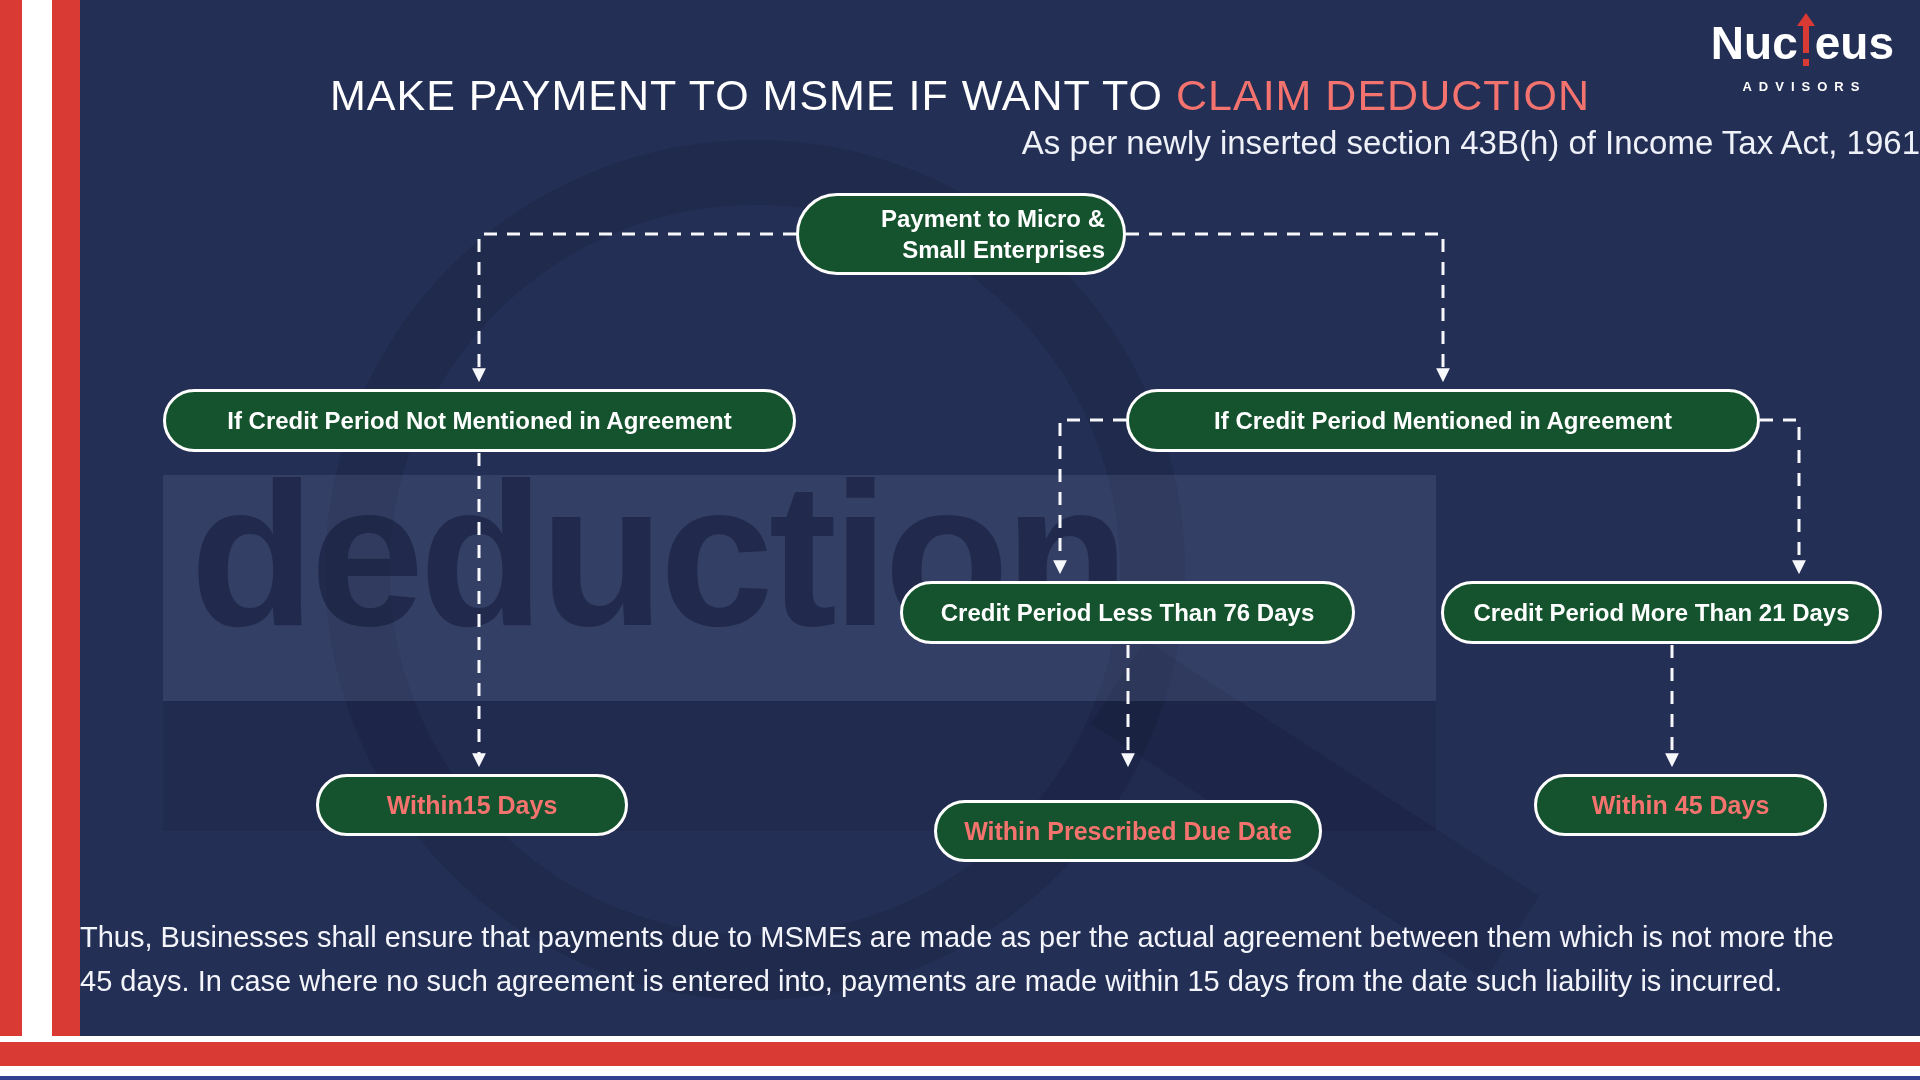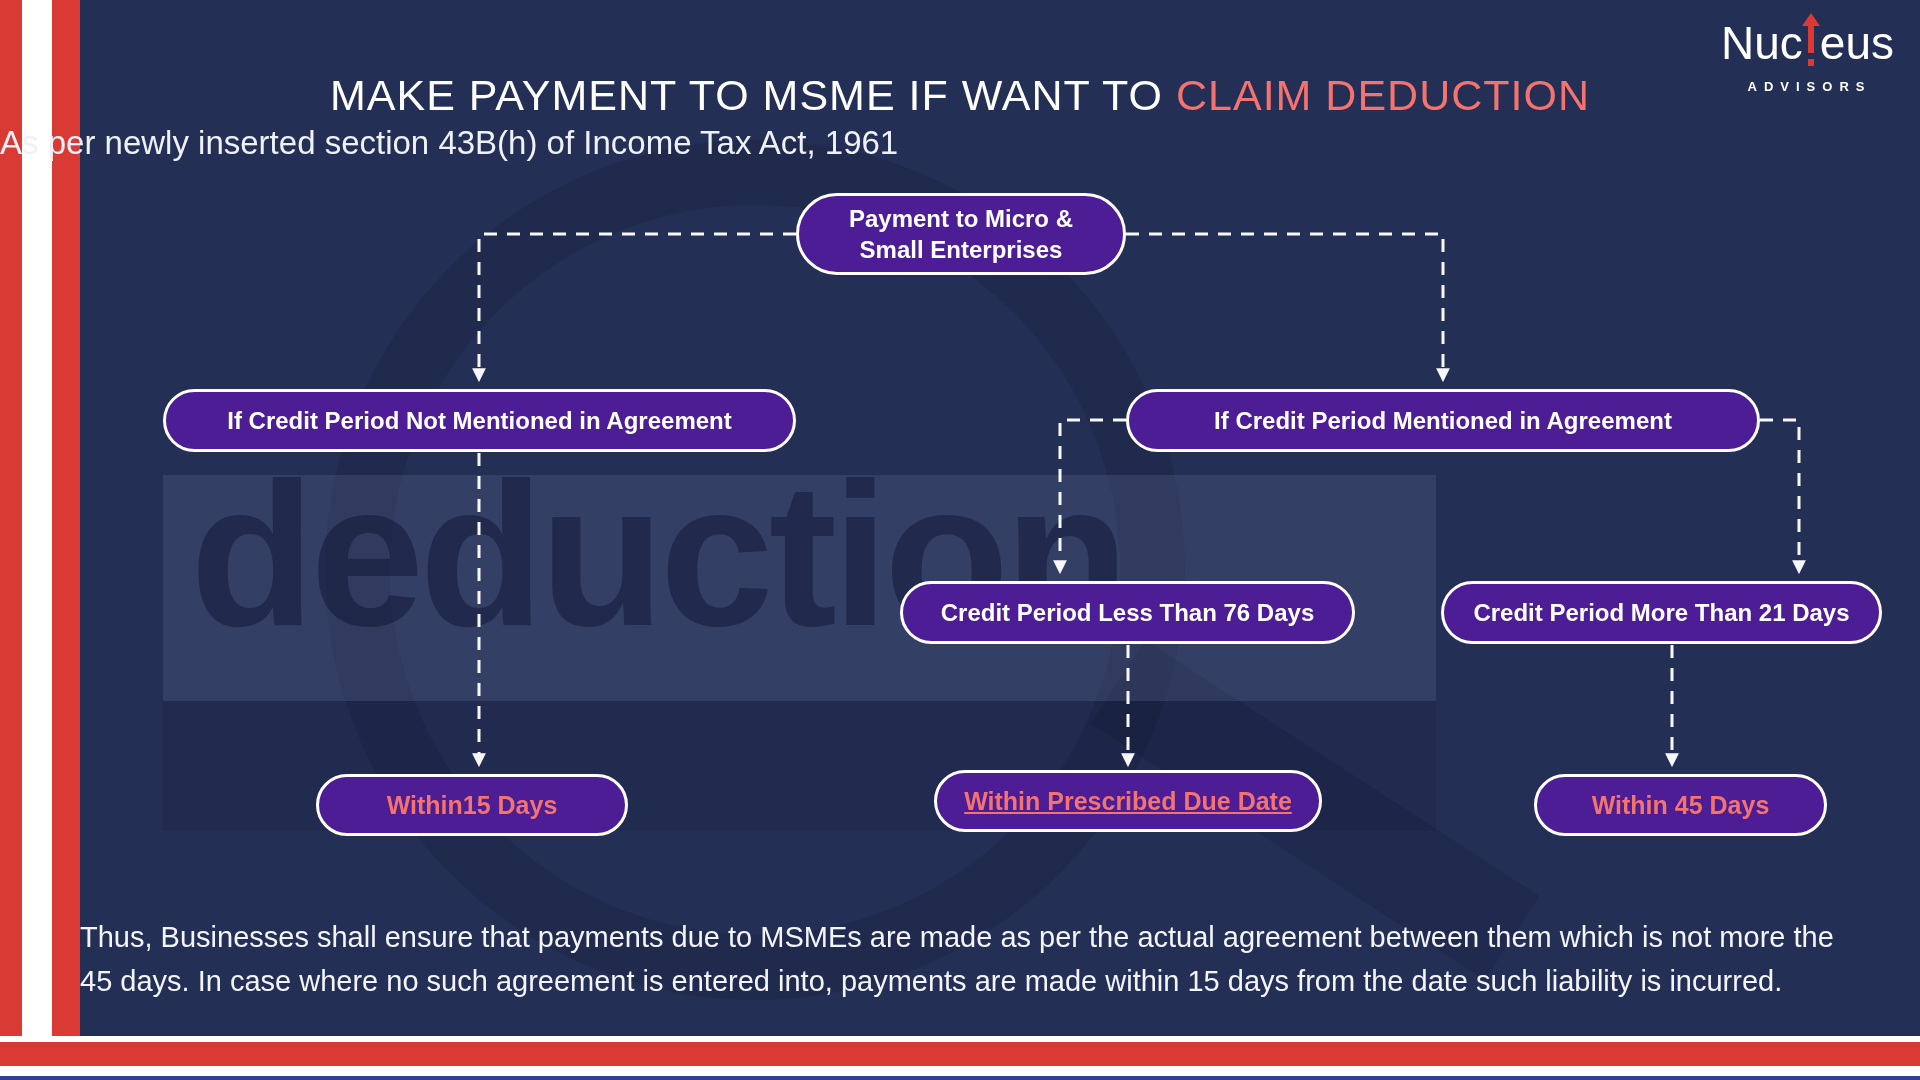--- a/index.html
+++ b/index.html
@@ -47,53 +47,53 @@
 
   
   .title {
     position:absolute; top:42px; left:0; width:100%; z-index:4;
     text-align:center; color:#ffffff; font-size:43px; font-weight:400;
     letter-spacing:1px; white-space:nowrap;
   }
   .title .accent { color:#f4736e; }
   .subtitle {
     position:absolute; top:124px; left:0; width:100%; z-index:4; margin:0;
-    text-align:left; color:#eef1f8; font-size:33px; font-weight:400;
+    text-align:right; color:#eef1f8; font-size:33px; font-weight:400;
   }
 
   
   .logo { position:absolute; top:20px; right:26px; z-index:5; text-align:center; color:#fff; }
-  .logo-name { display:flex; align-items:flex-end; justify-content:flex-end; font-size:46px; font-weight:400; line-height:1; }
+  .logo-name { display:flex; align-items:flex-end; justify-content:flex-end; font-size:46px; font-weight:700; line-height:1; }
   .logo-arrow { position:relative; display:inline-block; width:15px; height:46px; margin:0 1px; }
   .logo-arrow .head {
     position:absolute; top:-7px; left:50%; transform:translateX(-50%);
     width:0; height:0; border-left:9px solid transparent; border-right:9px solid transparent;
     border-bottom:13px solid #d93a34;
   }
   .logo-arrow .shaft { position:absolute; top:4px; left:50%; transform:translateX(-50%); width:6px; height:29px; background:#d93a34; }
   .logo-arrow .dot   { position:absolute; bottom:0; left:50%; transform:translateX(-50%); width:6px; height:7px; background:#d93a34; }
   .logo-sub { margin-top:13px; font-size:13px; font-weight:600; letter-spacing:7px; text-indent:4px; color:#ffffff; }
 
   
   .connectors { position:absolute; left:0; top:0; z-index:2; pointer-events:none; }
   .node {
     position:absolute; z-index:3; box-sizing:border-box;
-    border:3px solid #ffffff; border-radius:999px; background:#4c1d95;
+    border:3px solid #ffffff; border-radius:999px; background:#14532d;
     color:#ffffff; font-weight:bold; font-size:24px;
     display:flex; align-items:center; justify-content:center;
-    text-align:center; white-space:nowrap; padding:0 18px;
+    text-align:right; white-space:nowrap; padding:0 18px;
   }
   .node.root   { left:796px;  top:193px; width:330px; height:82px; white-space:normal; font-size:24px; line-height:1.3; }
   .node.branch-left  { left:163px;  top:389px; width:633px; height:63px; }
   .node.branch-right { left:1126px; top:389px; width:634px; height:63px; }
   .node.mid-left     { left:900px;  top:581px; width:455px; height:63px; }
   .node.mid-right    { left:1441px; top:581px; width:441px; height:63px; }
   .node.leaf { color:#f4736e; font-size:25px; }
   .node.leaf-left  { left:316px;  top:774px; width:312px; height:62px; }
-  .node.leaf-mid   { left:934px;  top:770px; width:388px; height:62px;text-decoration:underline; }
+  .node.leaf-mid   { left:934px;  top:800px; width:388px; height:62px; }
   .node.leaf-right { left:1534px; top:774px; width:293px; height:62px; }
 
   
   .footer {
     position:absolute; top:916px; left:80px; width:1760px; z-index:4; margin:0;
     text-align:left; color:#f3f5fb; font-size:29px; font-weight:400; line-height:1.5;
   }
 </style>
 </head>
 <body>

